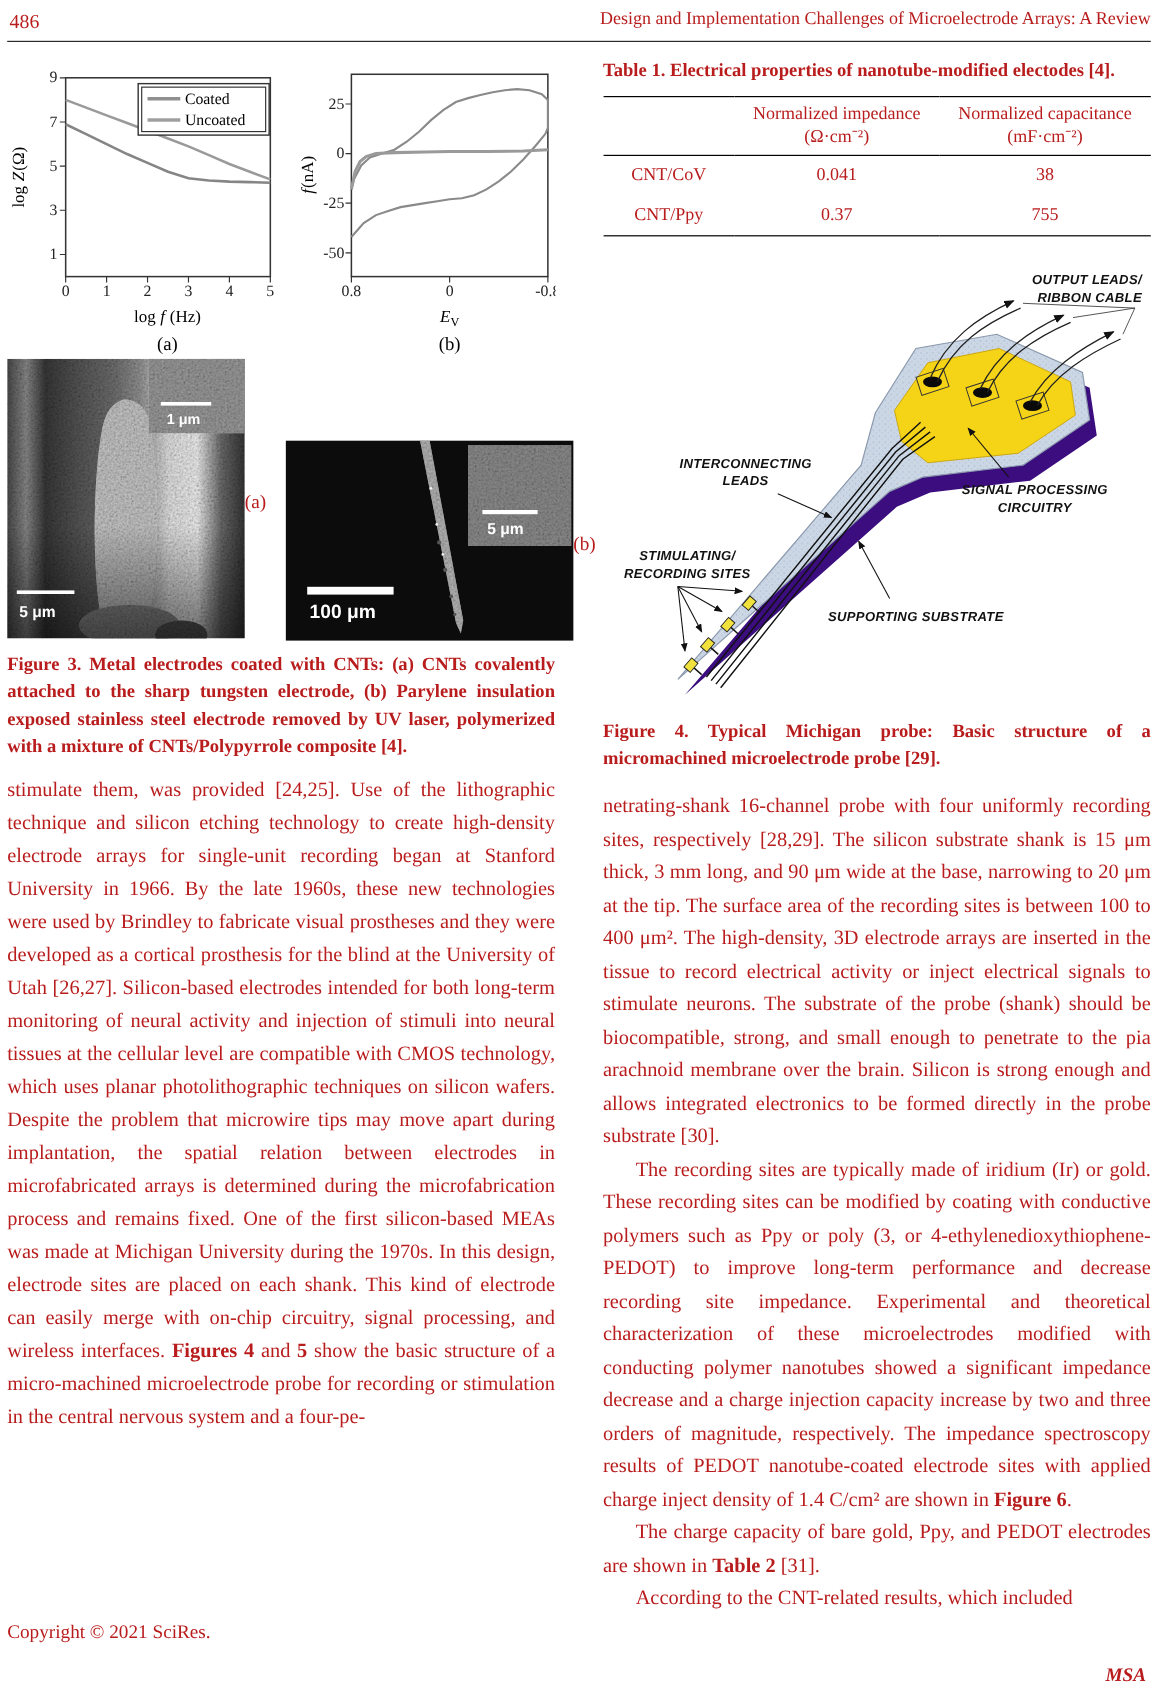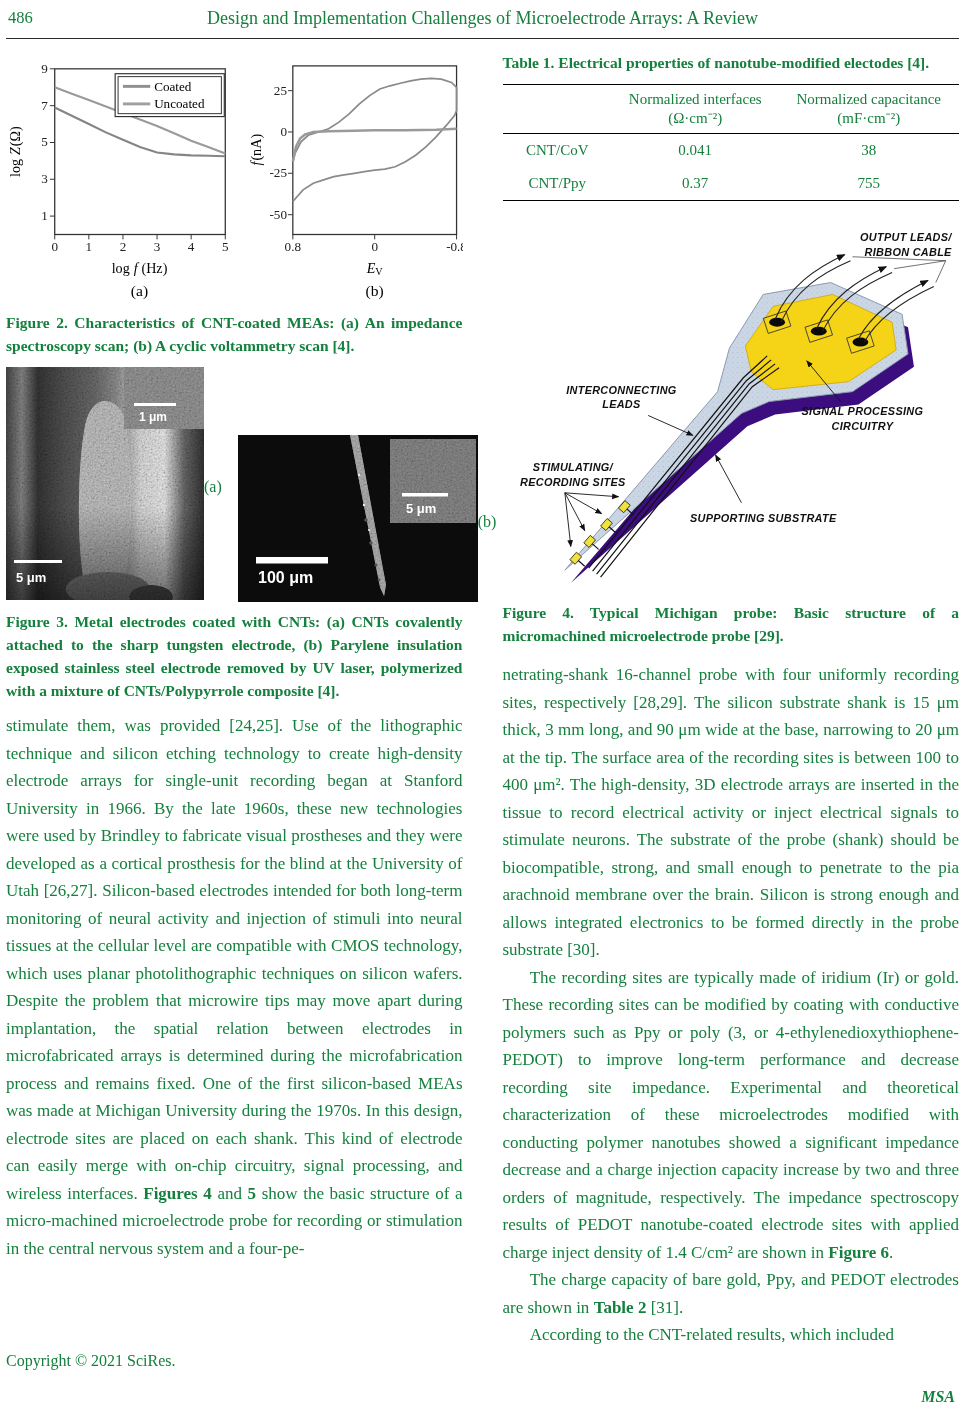--- a/index.html
+++ b/index.html
@@ -1,21 +1,21 @@
 <!DOCTYPE html>
 <html><head>
 <meta charset="utf-8">
 <style>
   html,body{margin:0;padding:0;background:#ffffff;}
   body{width:965px;height:1414px;overflow:hidden;}
   .page{box-sizing:border-box;width:965px;height:1414px;padding:8px 6px 18px 6px;position:relative;
-        font-family:"Liberation Serif",serif;color:#15803d;}
+        font-family:"Liberation Serif",serif;color:#b91c1c;}
   header{position:relative;border-bottom:1.4px solid #2a2a2a;padding-bottom:9px;}
   .pageno{position:absolute;left:2px;top:0;font-size:16.5px;}
-  .runtitle{display:block;text-align:center;font-size:18px;}
+  .runtitle{display:block;text-align:right;font-size:15px;}
   .cols{display:flex;gap:40px;margin-top:12px;}
   .col{flex:1;min-width:0;}
   .caption{font-weight:bold;font-size:15.5px;line-height:23px;text-align:justify;margin:8px 0 10px 0;}
   .bodytext{font-size:17px;line-height:27.5px;text-align:justify;margin:0;}
   .indent{text-indent:1.6em;}
   figure{margin:0;padding:0;}
   .figrow{display:flex;gap:16px;align-items:flex-start;}
   .semcol{display:flex;flex-direction:row;align-items:center;}
   .semcol.b{margin-top:68px;}
   .sublabel{font-size:16px;margin-top:6px;}
@@ -99,21 +99,20 @@
             <text x="46" y="202">0.8</text>
             <text x="130" y="202">0</text>
             <text x="214" y="202">-0.8</text>
           </g>
           <text x="130" y="224" font-size="14.5" text-anchor="middle"><tspan font-style="italic">E</tspan><tspan dy="3" font-size="10.5">V</tspan></text>
           <text transform="translate(13,98) rotate(-90)" font-size="14.5" text-anchor="middle"><tspan font-style="italic">f</tspan><tspan dx="1">(nA)</tspan></text>
           <text x="130" y="248" font-size="16" text-anchor="middle" class="plotlabel">(b)</text>
         </svg>
       </figure>
 
-      <p class="caption">Figure 2. Characteristics of CNT-coated MEAs: (a) An impedance spectroscopy scan; (b) A cyclic voltammetry scan [4].</p>
 
       <figure>
         <div class="figrow">
           <div class="semcol a">
             <svg width="198" height="233" viewBox="0 0 198 233">
               <defs>
                 <linearGradient id="g3a" x1="0" y1="0" x2="1" y2="0">
                   <stop offset="0" stop-color="#4a4a4a"></stop>
                     <stop offset="0.08" stop-color="#8a8a8a"></stop>
                   <stop offset="0.16" stop-color="#383838"></stop>
@@ -182,21 +181,21 @@
 
     <div class="col">
 
       <p class="caption" style="margin-top:0;">Table 1. Electrical properties of nanotube-modified electodes [4].</p>
 
       <table class="t1">
         <thead>
           <tr>
             <th style="width:24%;"></th>
             <th>
-              <div>Normalized interfaces</div>
+              <div>Normalized impedance</div>
                 <div>(Ω·cm⁻²)</div>
             </th>
             <th>
               <div>Normalized capacitance</div>
                 <div>(mF·cm⁻²)</div>
             </th>
           </tr>
         </thead>
         <tbody>
           <tr>

